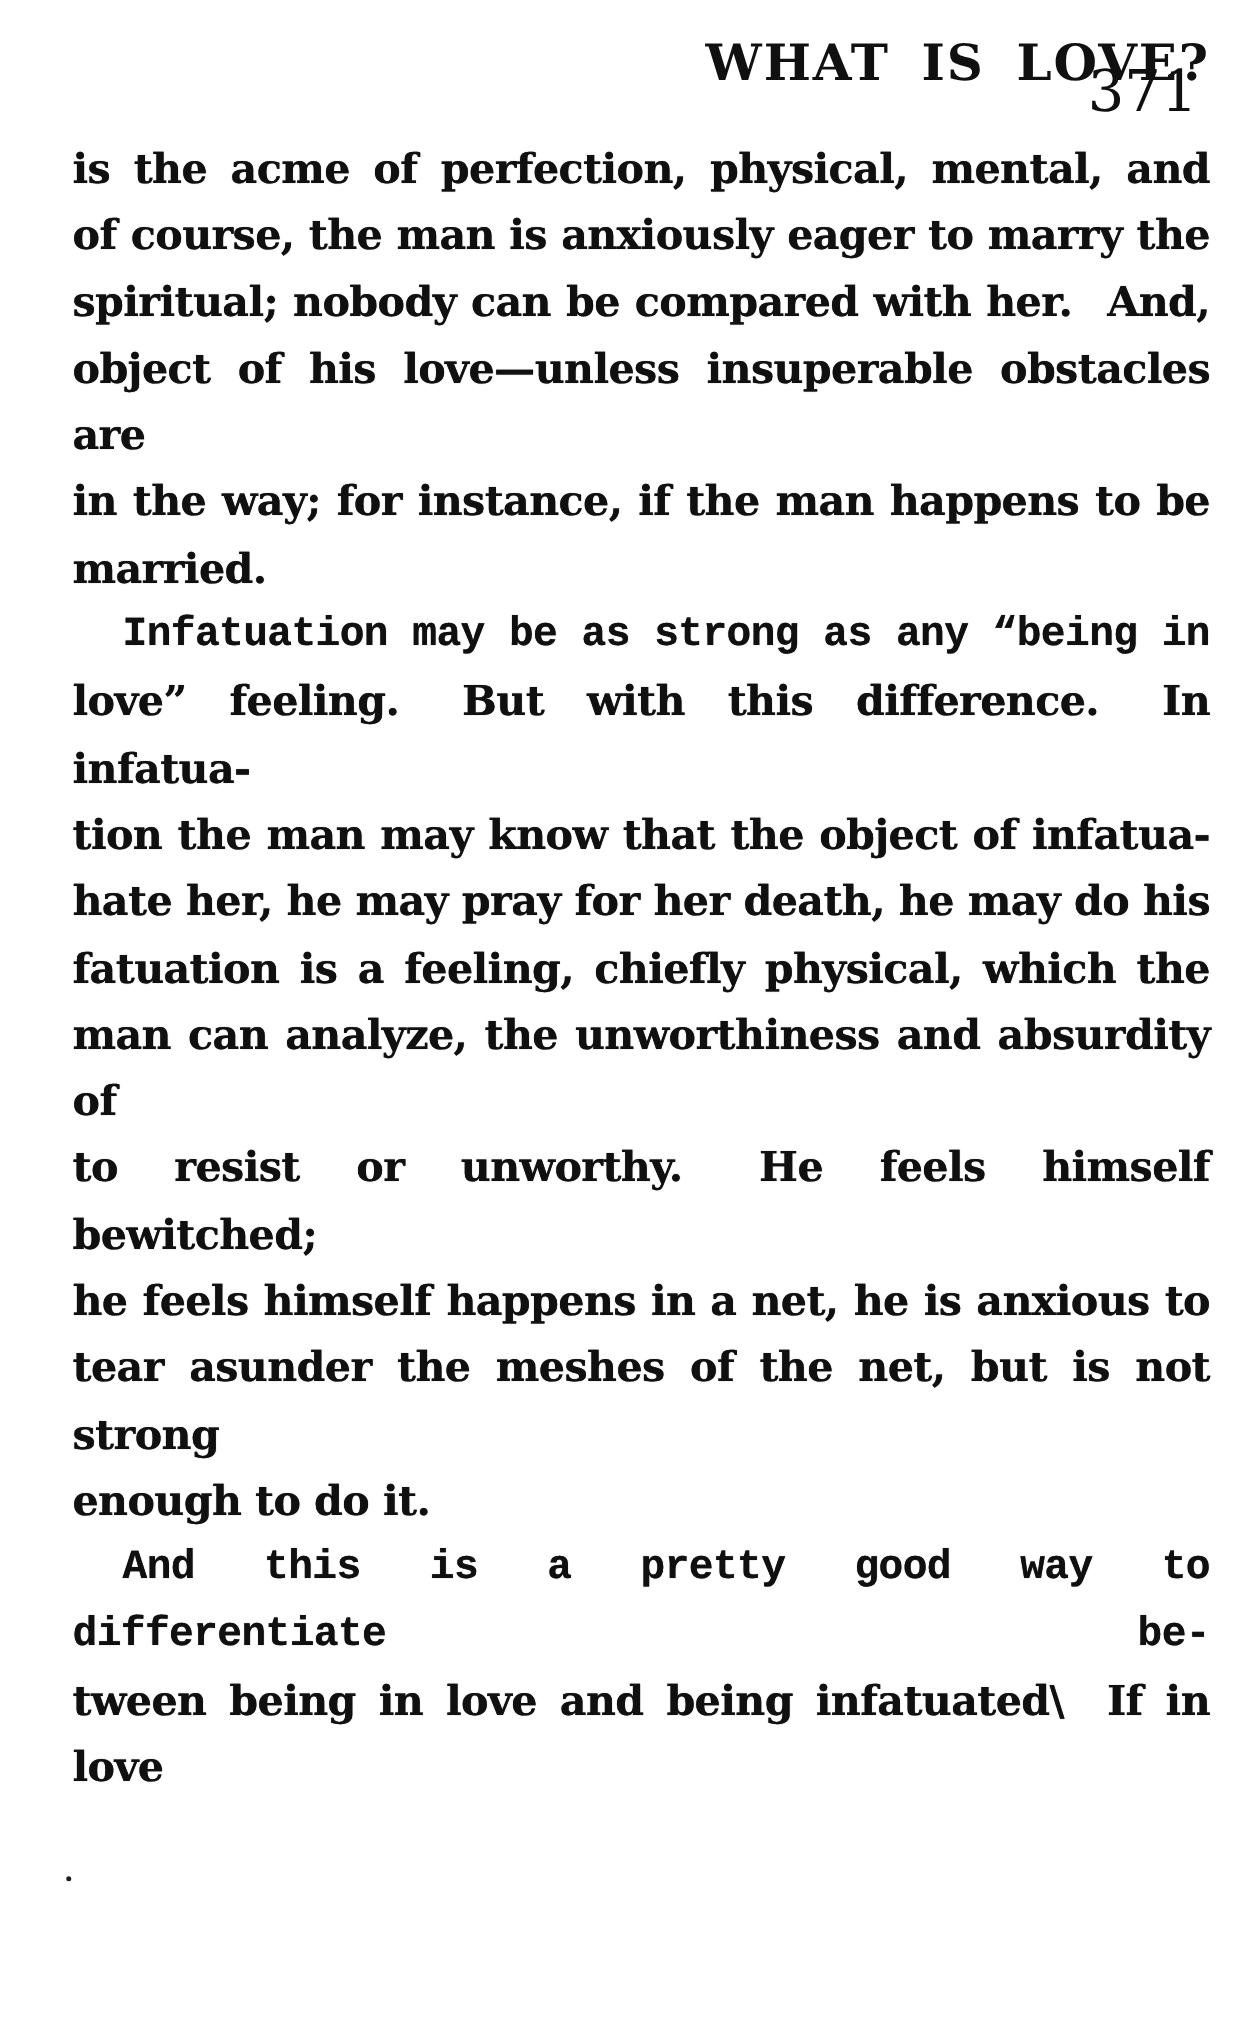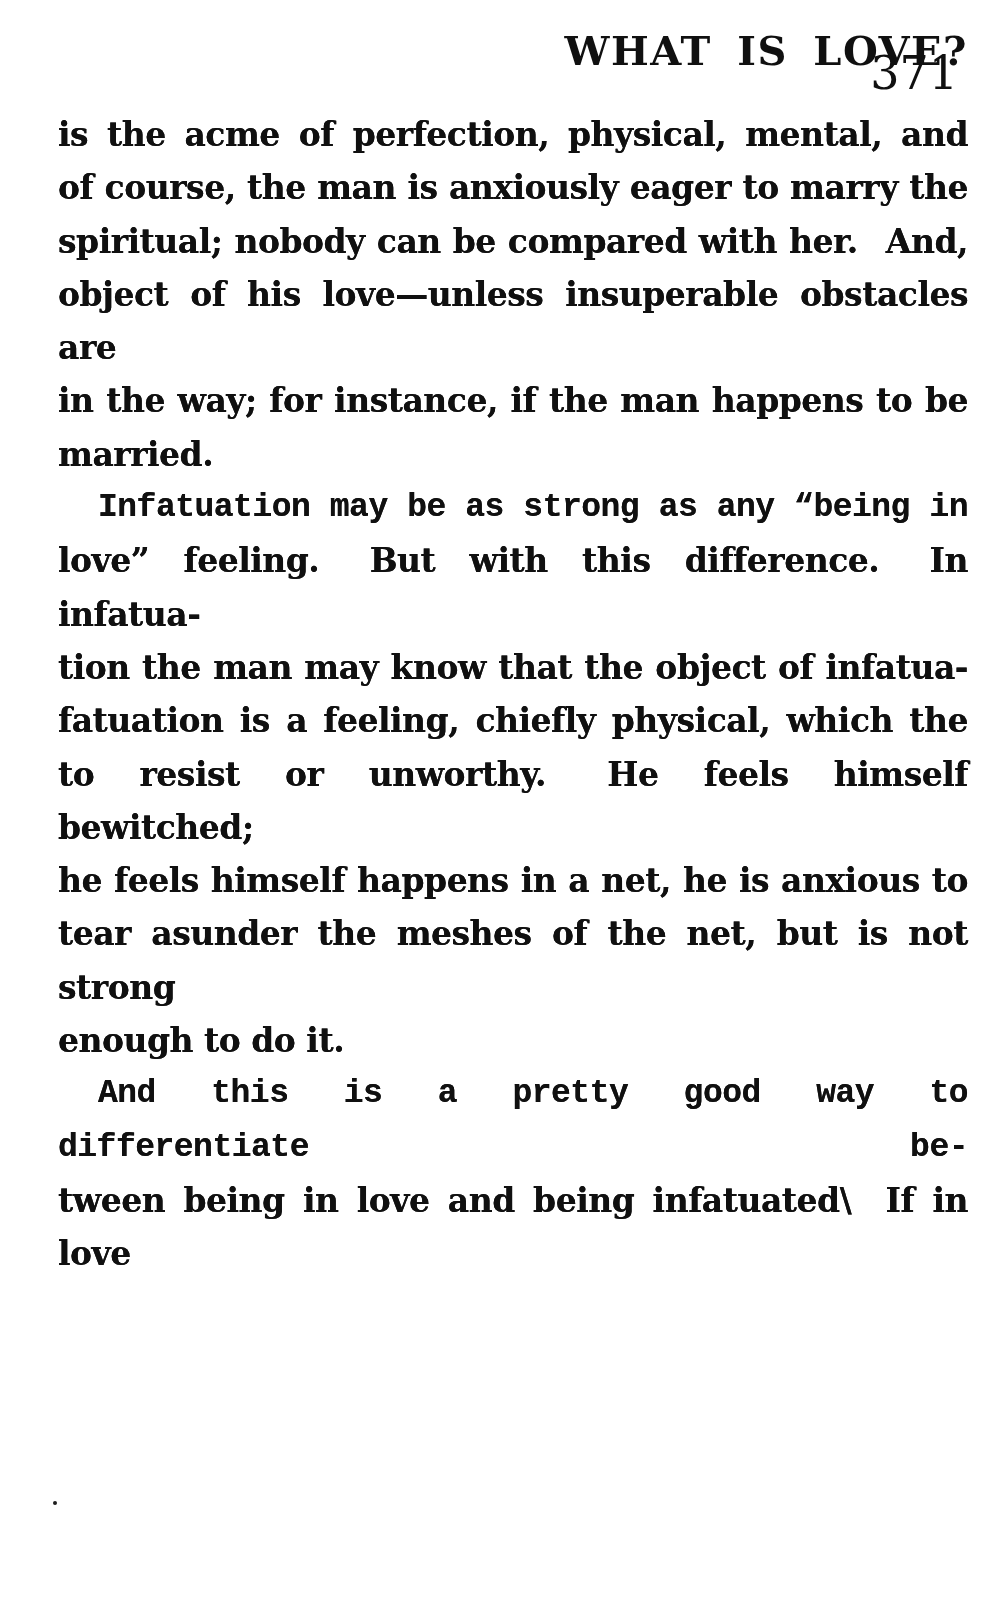--- a/index.html
+++ b/index.html
@@ -83,21 +83,23 @@
       <div class="line">spiritual; nobody can be compared with her.  And,</div>
       <div class="line">object of his love—unless insuperable obstacles are</div>
       <div class="line">in the way; for instance, if the man happens to be</div>
       <div class="line end">married.</div>
     </div>
 
     <div class="para">
       <div class="line indent">Infatuation may be as strong as any “being in</div>
       <div class="line">love” feeling.  But with this difference.  In infatua-</div>
       <div class="line">tion the man may know that the object of infatua-</div>
+      <div class="line">hate her, he may pray for her death, he may do his</div>
       <div class="line">fatuation is a feeling, chiefly physical, which the</div>
+      <div class="line">man can analyze, the unworthiness and absurdity of</div>
       <div class="line">to resist or unworthy.  He feels himself bewitched;</div>
       <div class="line">he feels himself happens in a net, he is anxious to</div>
       <div class="line">tear asunder the meshes of the net, but is not strong</div>
       <div class="line end">enough to do it.</div>
     </div>
 
     <div class="para">
       <div class="line indent">And this is a pretty good way to differentiate be-</div>
       <div class="line">tween being in love and being infatuated\  If in love</div>
 

